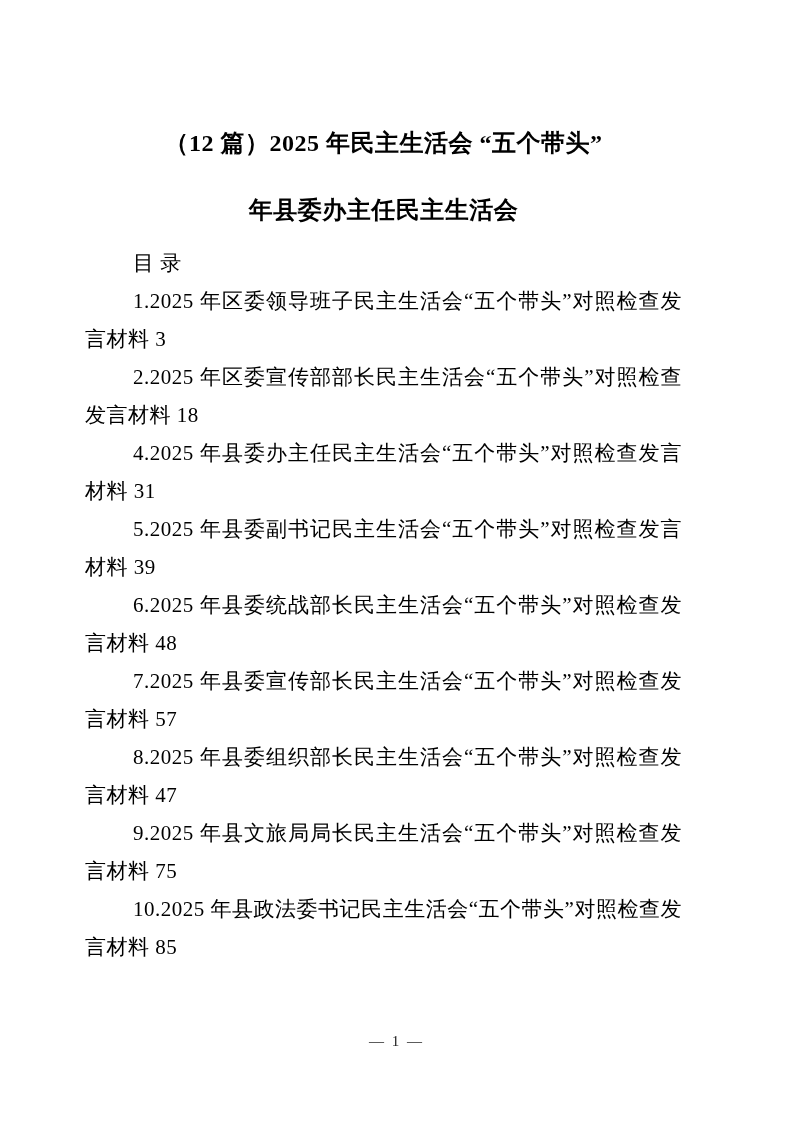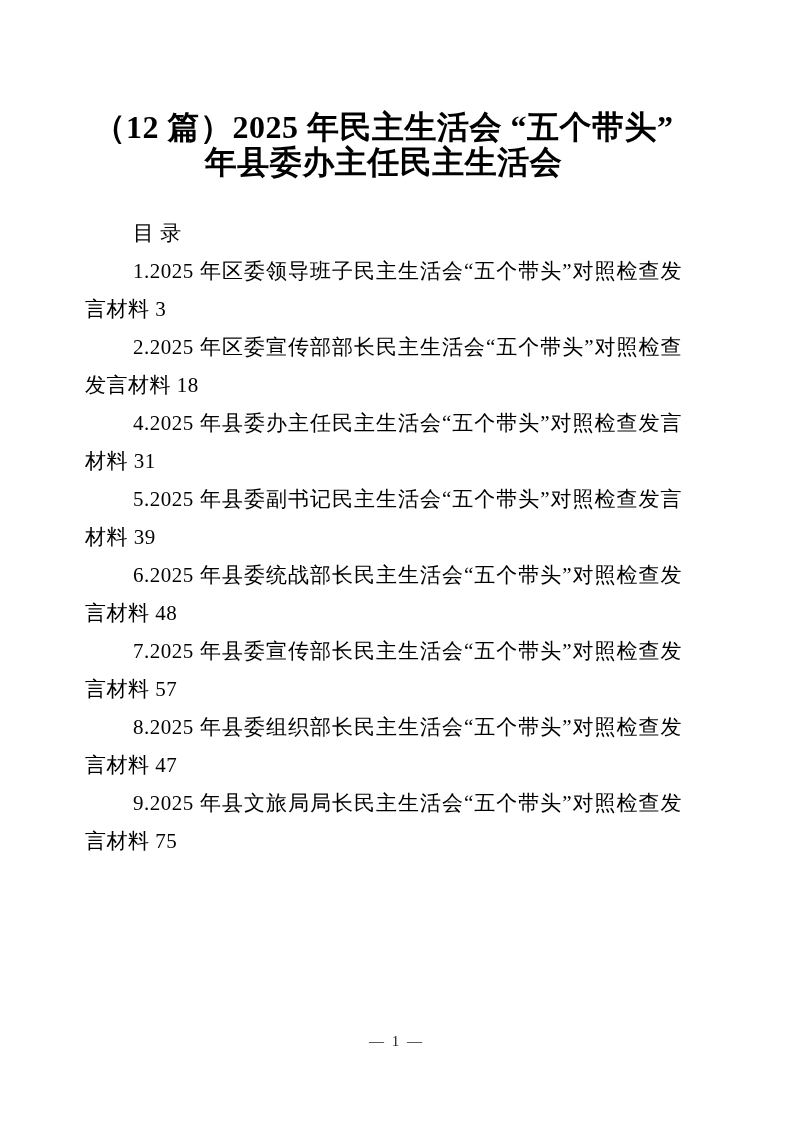--- a/index.html
+++ b/index.html
@@ -15,27 +15,26 @@
     background: #ffffff;
     color: #000000;
     font-family: "Liberation Serif", "DejaVu Serif", serif;
     padding: 110px 111px 0 85px;
     overflow: hidden;
     outline: 1px solid #ececec;
   }
   .doc-title {
     width: 597px;
     text-align: center;
-    font-size: 32px;
+    font-size: 24px;
     font-weight: bold;
-    line-height: 35px;
+    line-height: 67px;
     letter-spacing: 0.5px;
   }
   .toc {
-    margin-top: 34px;
     width: 597px;
   }
   .toc p {
     margin: 0;
     font-size: 21px;
     line-height: 38px;
     letter-spacing: 0.5px;
     text-align: justify;
     text-justify: inter-character;
     word-break: break-all;
@@ -75,17 +74,18 @@
     <p><span>5.2025 年县委副书记民主生活会“五个带头”对照检查发言材料</span> <span>39</span></p>
 
     <p><span>6.2025 年县委统战部长民主生活会“五个带头”对照检查发言材料</span> <span>48</span></p>
 
     <p><span>7.2025 年县委宣传部长民主生活会“五个带头”对照检查发言材料</span> <span>57</span></p>
 
     <p><span>8.2025 年县委组织部长民主生活会“五个带头”对照检查发言材料</span> <span>47</span></p>
 
     <p><span>9.2025 年县文旅局局长民主生活会“五个带头”对照检查发言材料</span> <span>75</span></p>
 
+    <p><span>10.2025 年县政法委书记民主生活会“五个带头”对照检查发言材料</span> <span>85</span></p>
   </div>
 
   <div class="page-footer">— 1 —</div>
 
 </div>
 
 </body></html>

